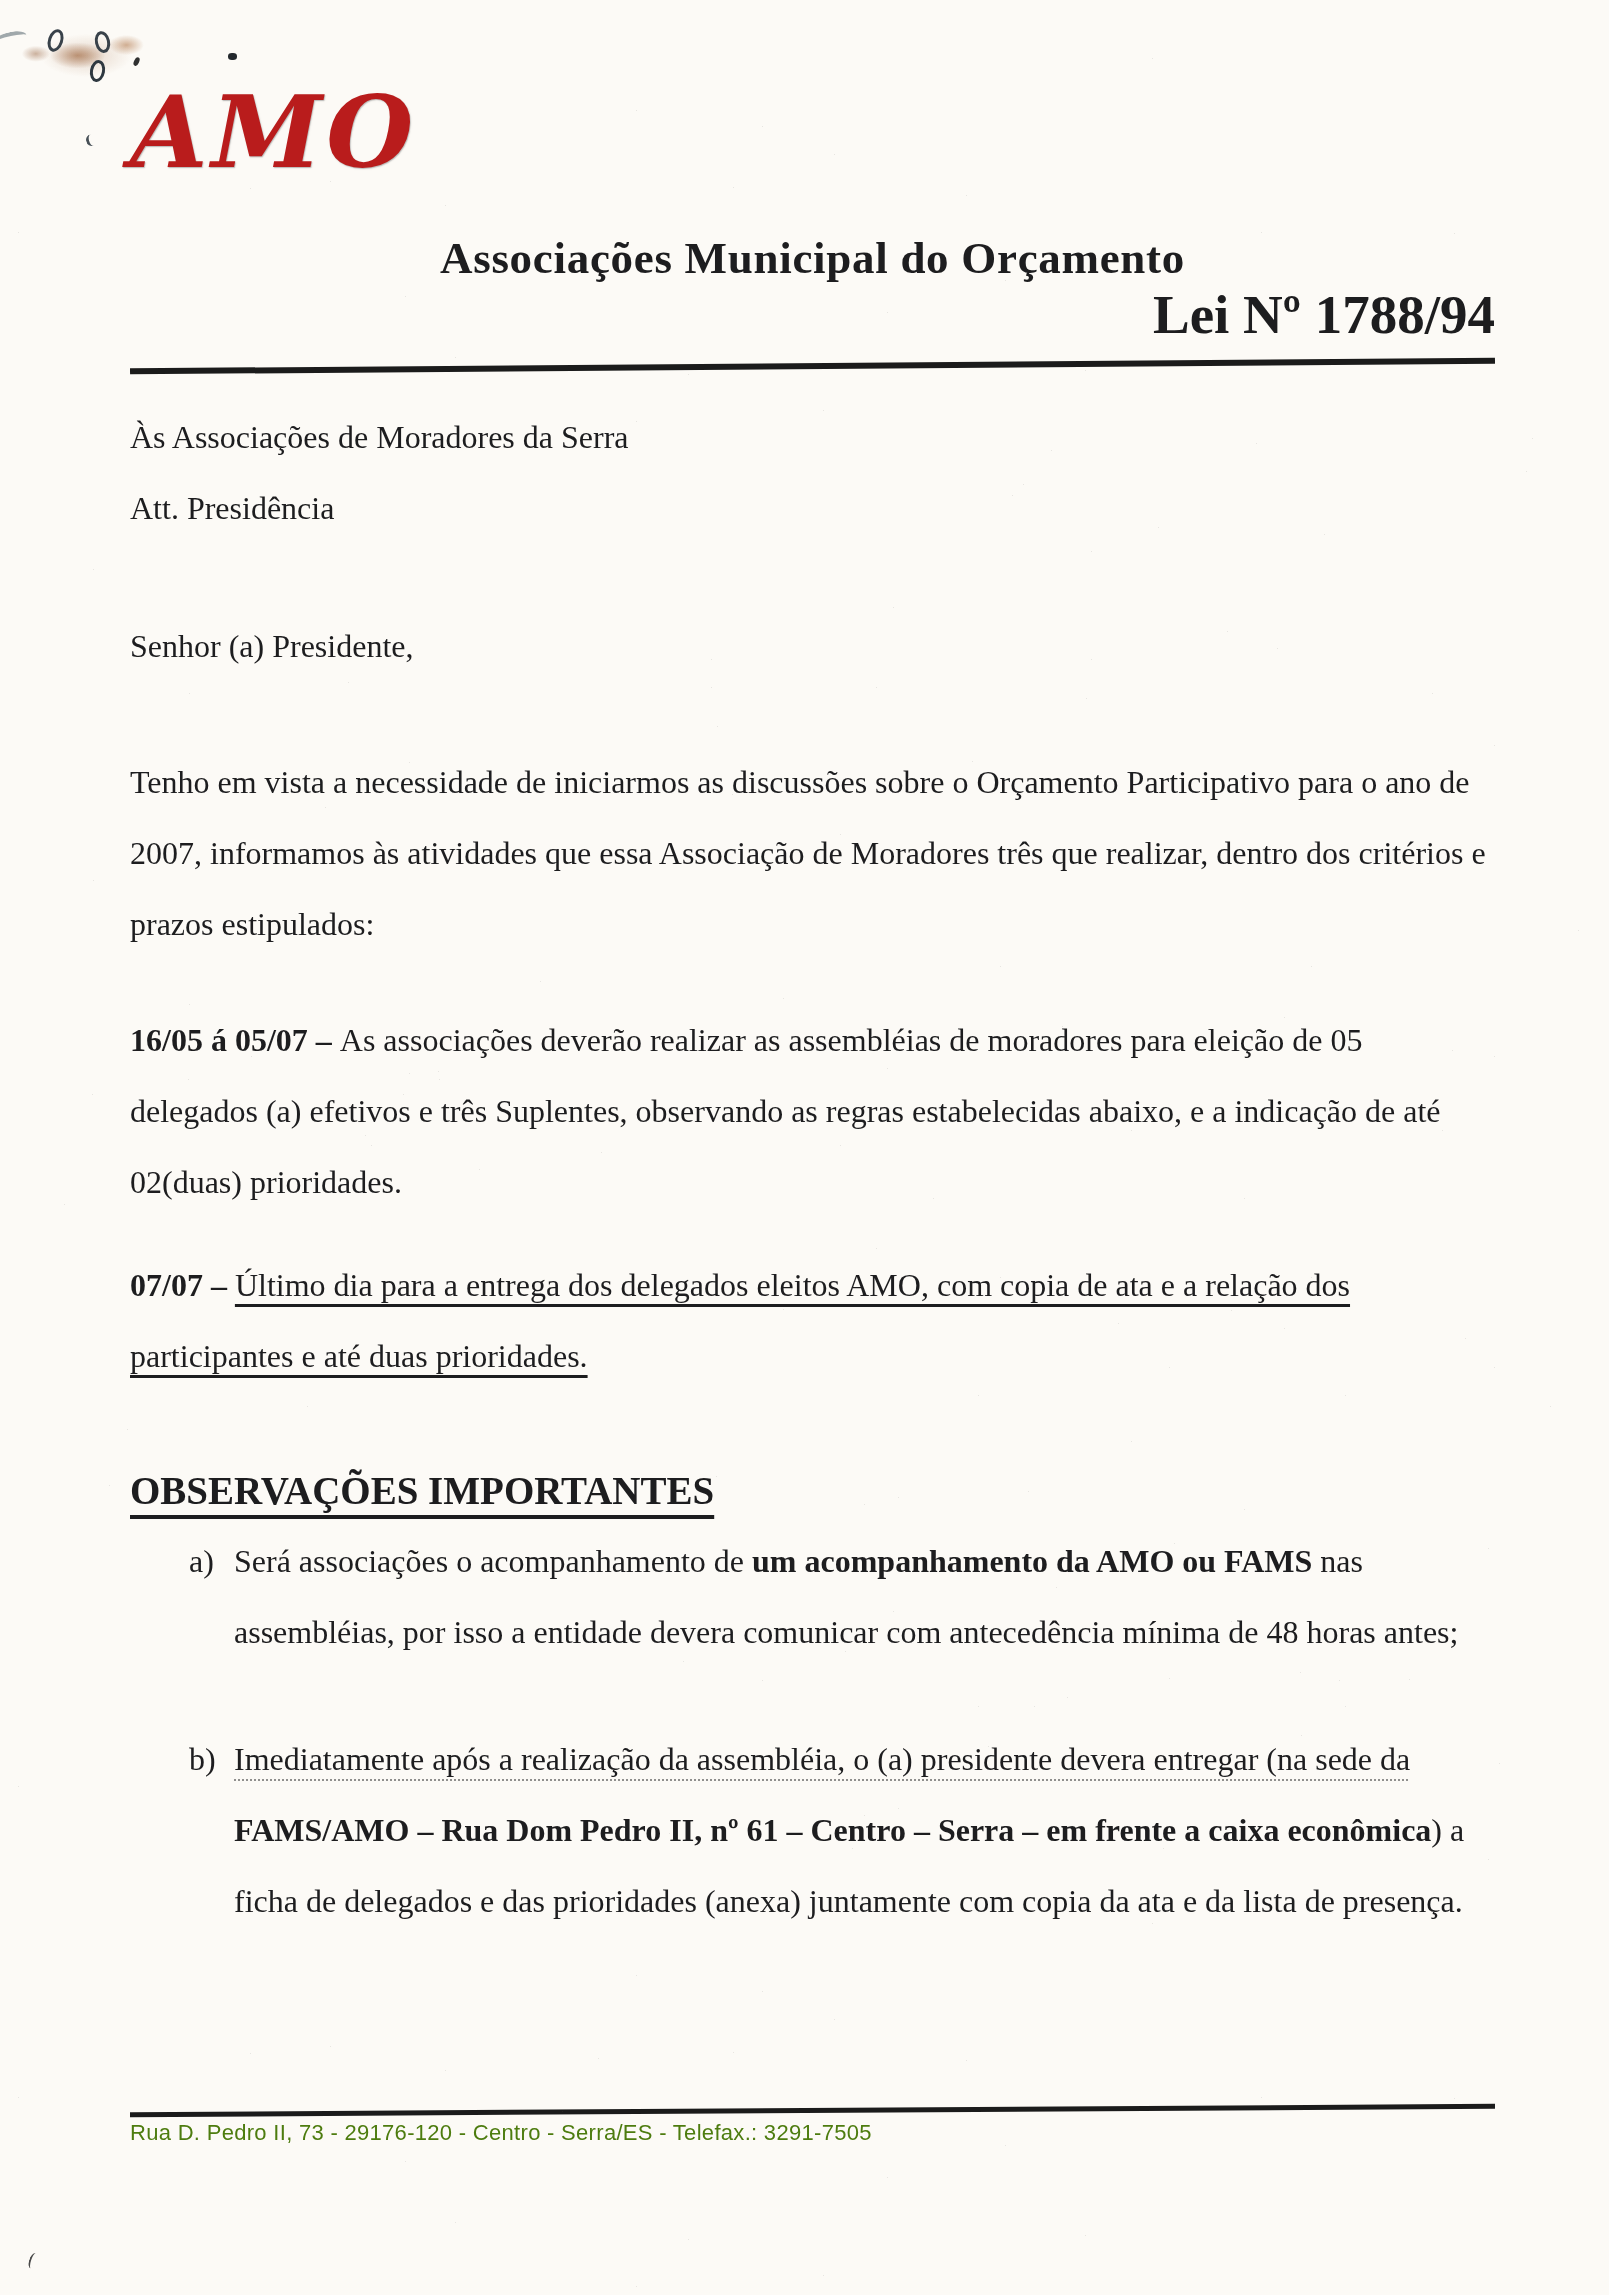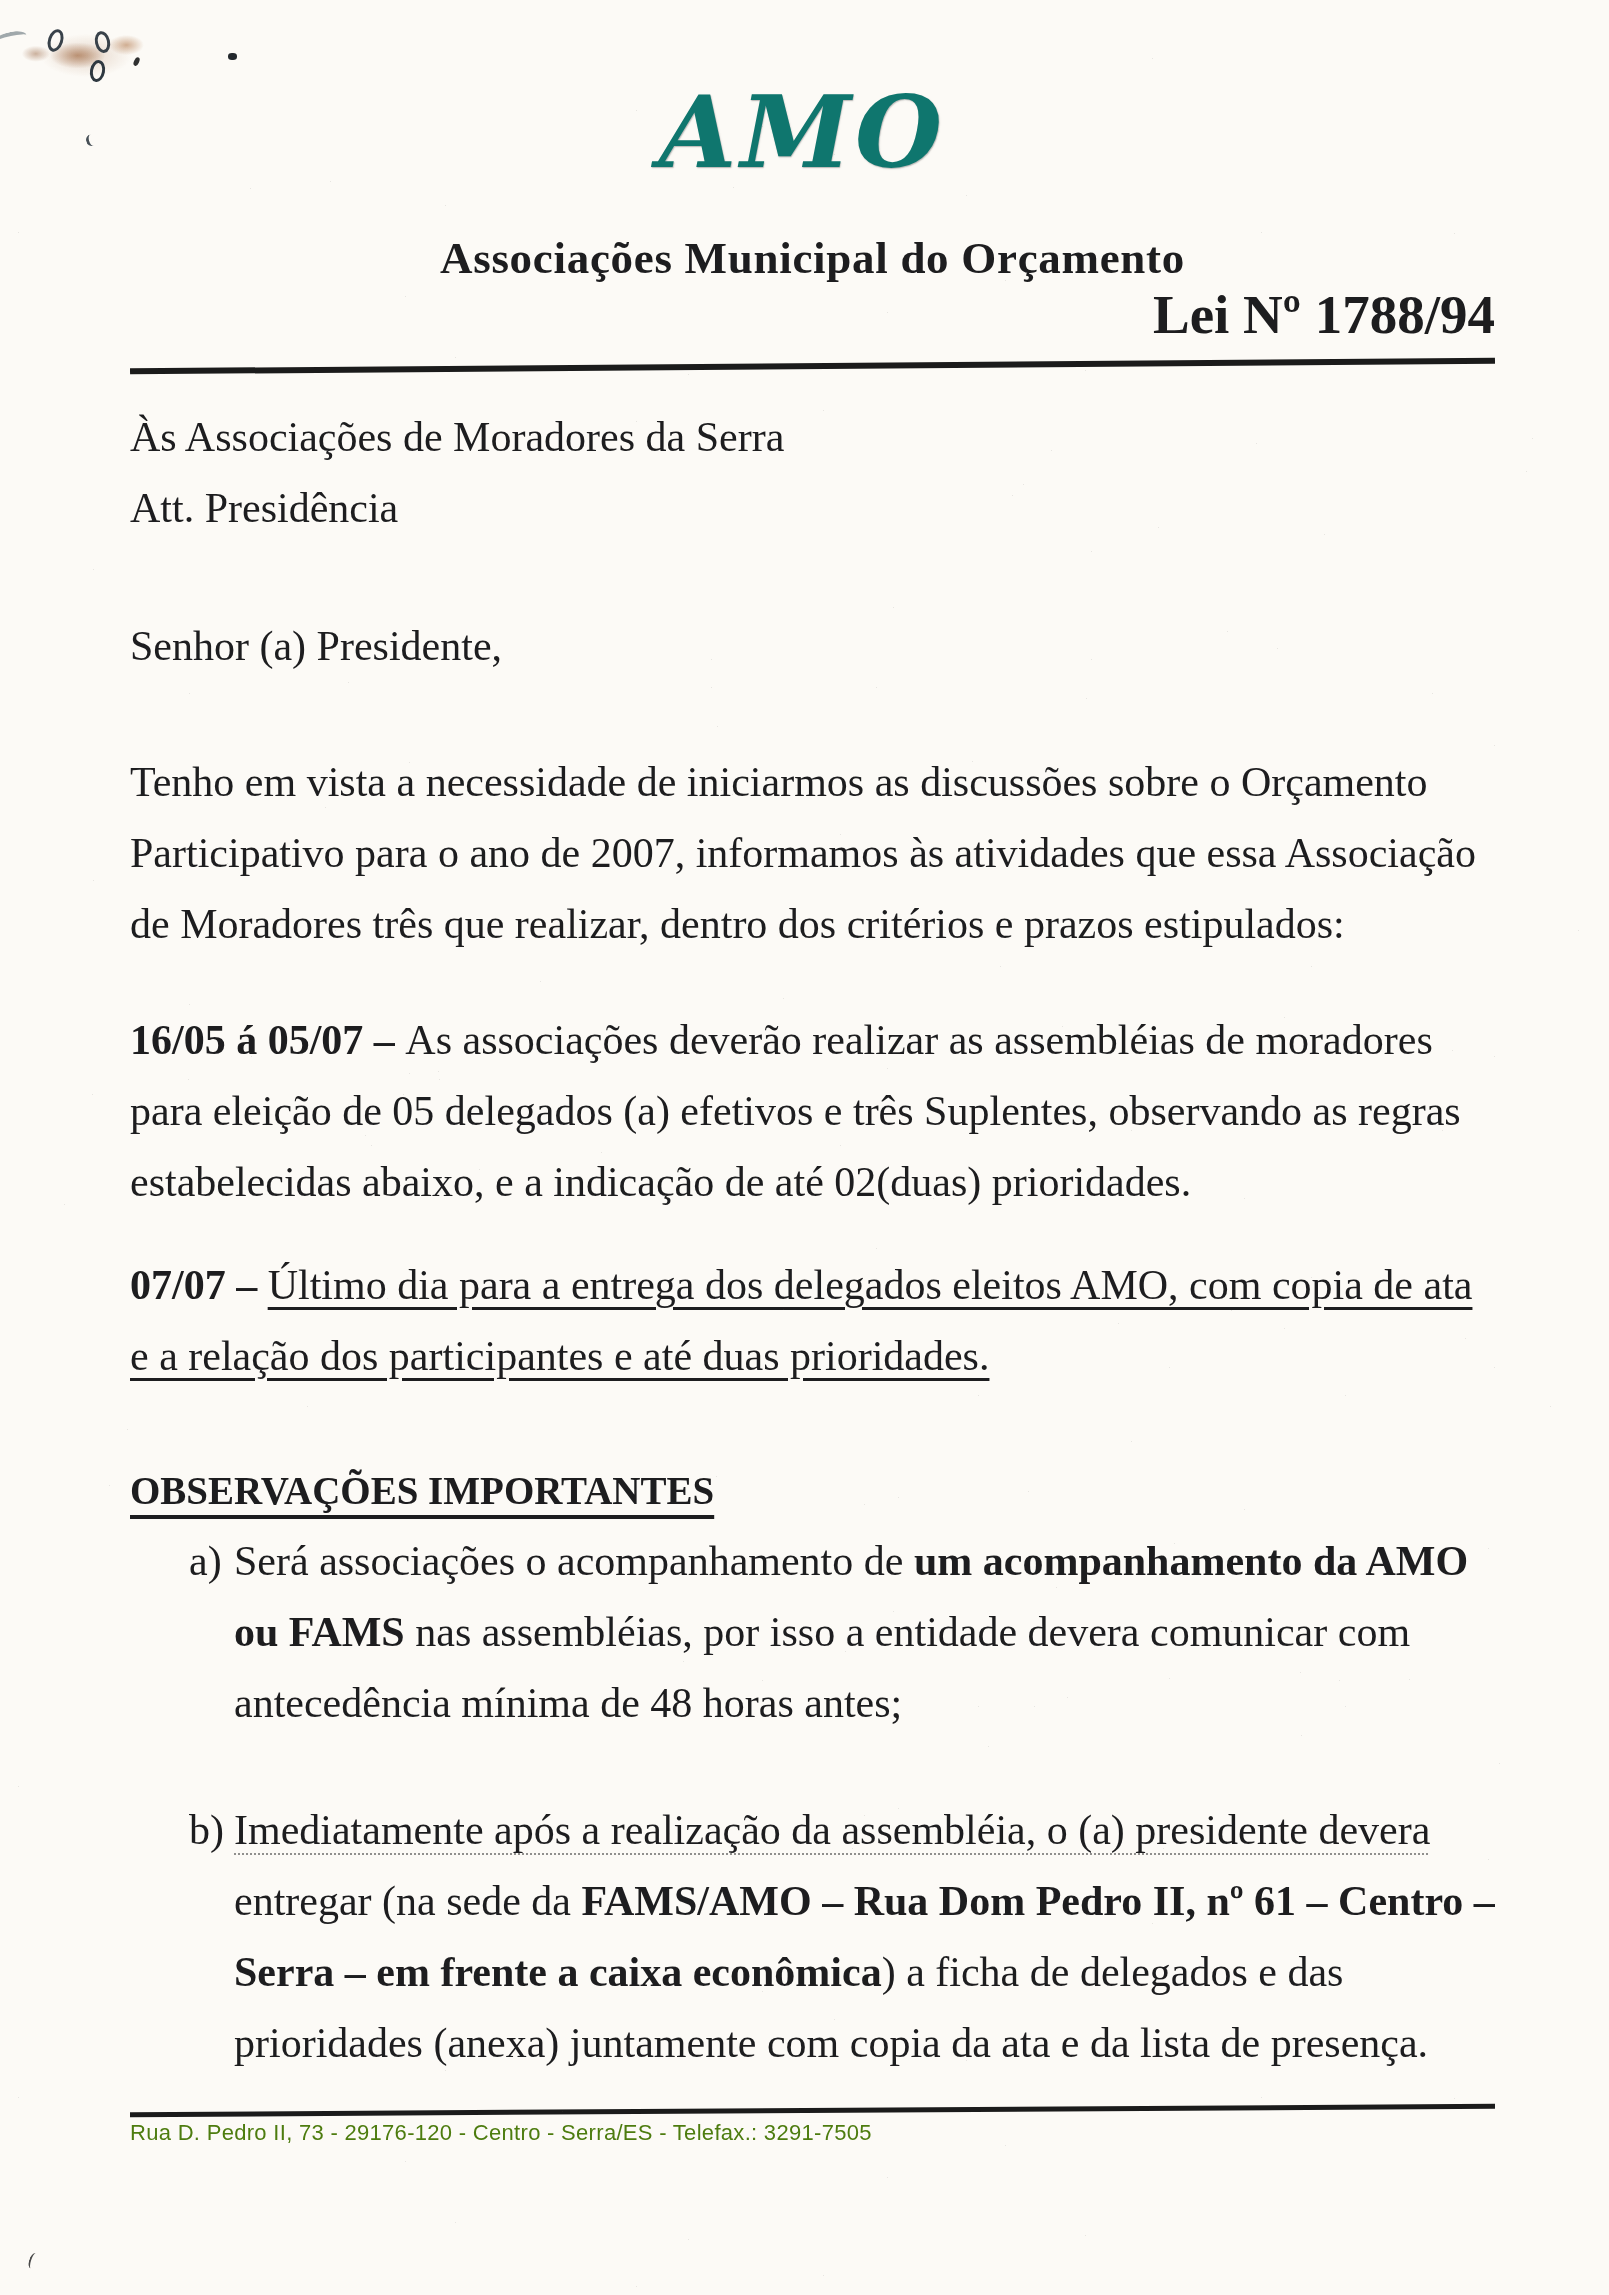--- a/index.html
+++ b/index.html
@@ -13,25 +13,25 @@
     font-family:"Liberation Serif", serif;
     color:#1d1d1f;
     overflow:hidden;
   }
 
   .content { padding:0 114px 0 130px; }
 
   
   .logo {
     margin:82px 20px 0 0;
-    text-align:center;
+    text-align:left;
     font-family:"DejaVu Serif", serif;
     font-style:italic; font-weight:bold;
     font-size:100px; line-height:1;
-    color:#0f766e; letter-spacing:4px;
+    color:#b91c1c; letter-spacing:4px;
     text-shadow:0.7px 0.7px 1.3px rgba(125,125,125,.55);
   }
   .title {
     margin:52px 0 0 0;
     text-align:center;
     font-size:45px; font-weight:bold;
     line-height:1.1; letter-spacing:0.7px;
   }
   .law {
     margin:1.3px 0 0 0;
@@ -39,21 +39,21 @@
     font-size:55px; font-weight:bold;
     line-height:1.1;
   }
   .rule {
     height:6px; background:#1b1b1b; border:none;
     margin:17.4px 0 0 0;
     transform:rotate(-0.45deg);
   }
 
   
-  .line, .para, .obs { font-size:42px; line-height:71px; }
+  .line, .para, .obs { font-size:32px; line-height:71px; }
   .para { max-width:1376px; margin:0; }
   .line { margin:0; }
   .r1        { margin-top:33px; }
   .salutation{ margin-top:67px; }
   .intro     { margin-top:65px; }
   .dl1       { margin-top:45px; }
   .dl2       { margin-top:32px; }
   b, strong  { font-weight:bold; }
   .u {
     text-decoration-line:underline;

